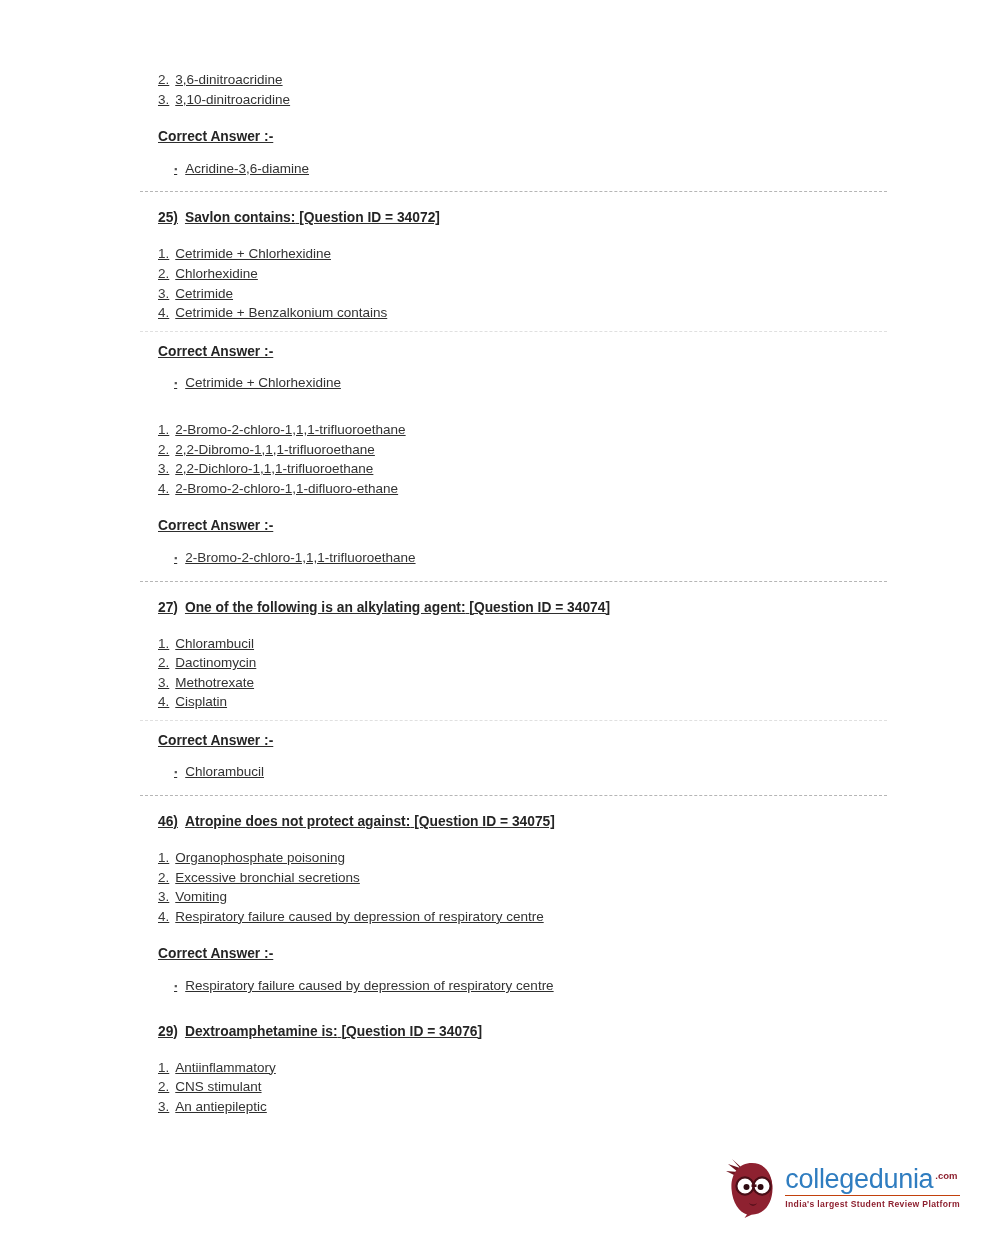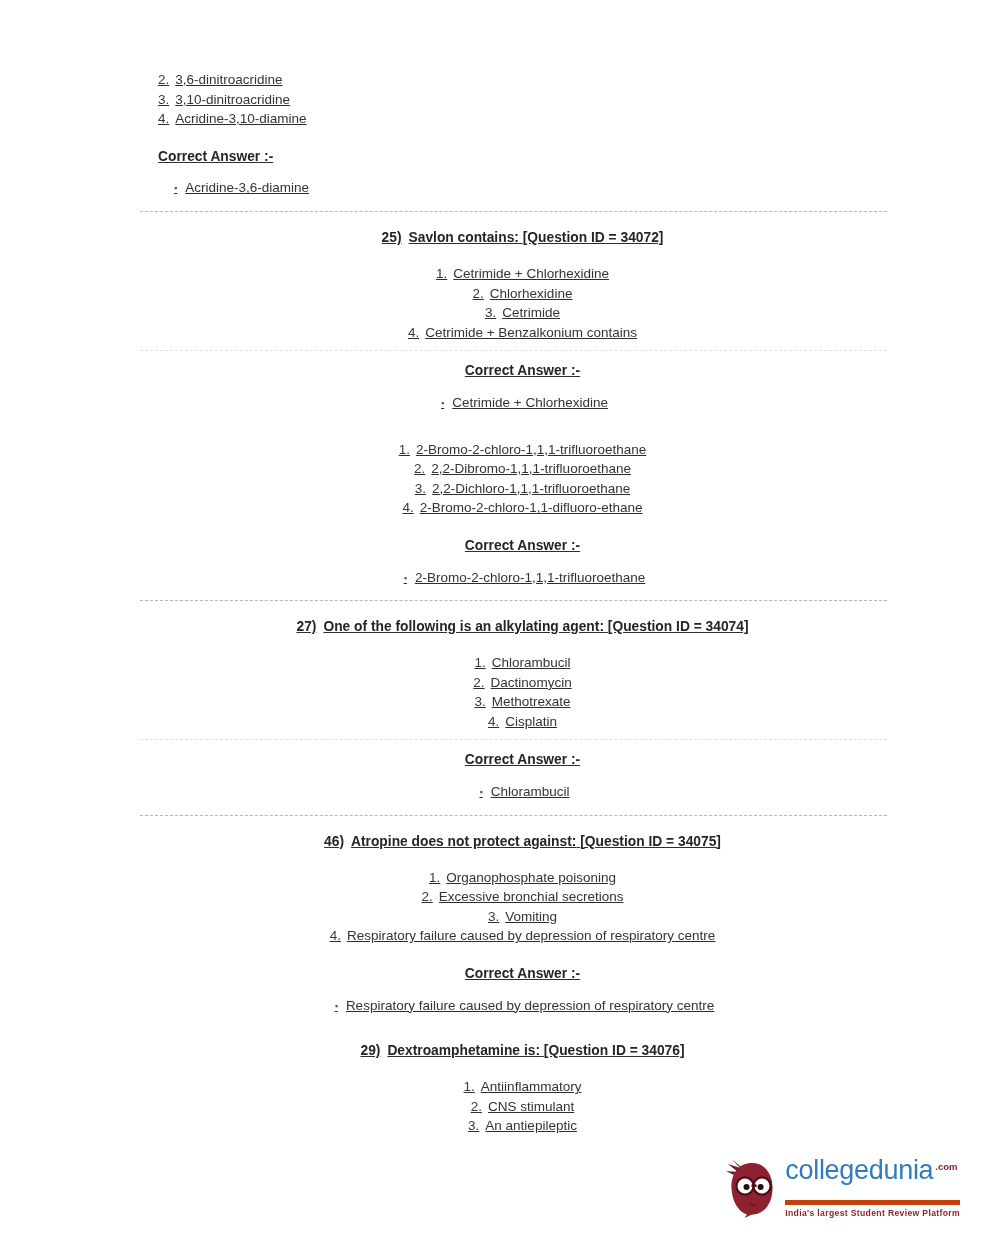--- a/index.html
+++ b/index.html
@@ -71,38 +71,38 @@
   hr.divider {
     border: none;
     border-top: 1px dashed #b6b6b6;
     height: 0;
     margin: 9px 0 0 -18px;
   }
   hr.divider.faint {
     border-top: 1px dashed #e0e0e0;
     margin: -10px 0 10px -18px;
   }
-  section.question { margin-top: 26px; text-align: center; }
+  section.question { margin-top: 26px; }
   hr.divider.strong + section.question { margin-top: 17px; }
   section.partial { margin-top: 0; }
 
   
   .logo {
     position: absolute;
     right: 33px;
     bottom: 42px;
     display: flex;
     align-items: center;
     gap: 7px;
   }
   .mascot { display: block; }
   .logo-text { display: flex; flex-direction: column; }
   .brand-row {
-    border-bottom: 5px solid #c2410c;
-    padding-bottom: 16px;
+    border-bottom: 1px solid #c2410c;
+    padding-bottom: 2px;
     white-space: nowrap;
   }
   .brand {
     font-size: 27px;
     line-height: 28px;
     font-weight: 500;
     letter-spacing: -0.3px;
     color: #2f7dc0;
   }
   .tld {
@@ -123,21 +123,20 @@
 </head>
 <body>
 
 <div class="page">
   <div class="content">
 
     <section class="partial">
       <div class="options">
         <div class="opt"><span class="opt-n">2.</span><span class="opt-t">3,6-dinitroacridine</span></div>
         <div class="opt"><span class="opt-n">3.</span><span class="opt-t">3,10-dinitroacridine</span></div>
-        <div class="opt"><span class="opt-n">4.</span><span class="opt-t">Acridine-3,10-diamine</span></div>
       </div>
       <p class="correct">Correct Answer :-</p>
       <p class="answer"><span class="bullet">▪</span><span>Acridine-3,6-diamine</span></p>
     </section>
 
     <hr class="divider strong">
 
     <section class="question">
       <h3 class="q-title"><span class="q-num">25)</span><span class="q-text">Savlon contains:</span> <span class="q-id">[Question ID = 34072]</span></h3>
       <div class="options">

